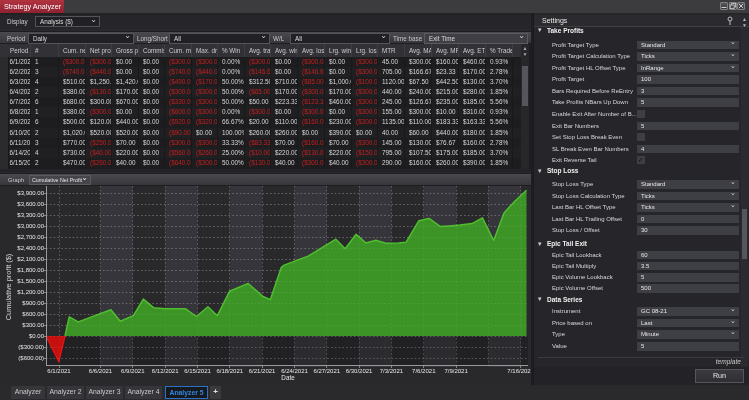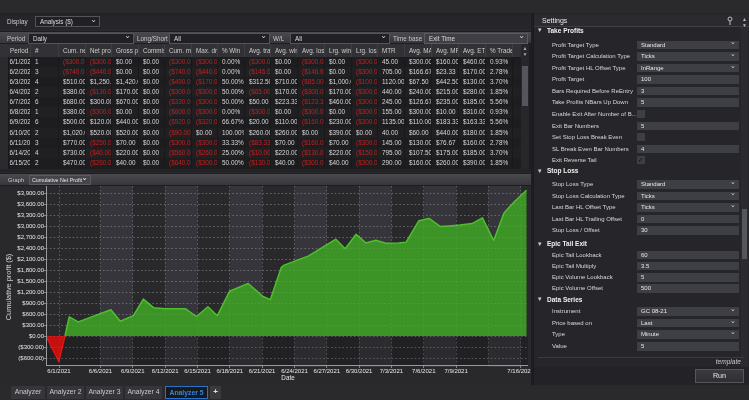--- a/index.html
+++ b/index.html
@@ -50,20 +50,39 @@
 #template { position:absolute; right:8px; top:345px; color:#c8c8c8; font-size:6.6px; font-style:italic; }
 #runstrip { position:absolute; left:0; top:353.5px; width:216px; height:18.5px; background:#232327; }
 #runbtn { position:absolute; left:161px; top:355.5px; width:49px; height:14px; background:linear-gradient(#3a3a3f,#2e2e33); border:1px solid #55555b; color:#e8e8e8; font-size:7.2px; text-align:center; line-height:12.5px; }
 #tabs { position:absolute; left:0; top:385px; width:749px; height:15px; background:#2a2a2d; }
 .tab { position:absolute; top:1px; height:12.5px; background:#36363a; color:#c9c9c9; font-size:6.8px; text-align:center; line-height:12.5px; }
 #tab5 { background:#17191d; border:1px solid #2a72c8; color:#2f86e0; font-weight:bold; }
 #plustab { position:absolute; top:1px; height:12.5px; width:11px; background:#3a3a3d; color:#e5e5e5; font-size:8px; font-weight:bold; text-align:center; line-height:12px; }
 </style></head>
 <body>
 <div id="app">
+  <div id="titlebar">
+      <div id="redtab">Strategy Analyzer</div>
+<div class="wbtn" style="left:720px">
+        <svg width="8" height="8">
+          <line x1="1.5" y1="5.5" x2="6.5" y2="5.5" stroke="#cfcfcf" stroke-width="1"></line>
+        </svg>
+      </div>
+<div class="wbtn" style="left:728.7px">
+        <svg width="8" height="8">
+          <rect x="2.6" y="1.4" width="4" height="3.6" fill="none" stroke="#c8c8c8" stroke-width="0.8"></rect>
+          <rect x="1.2" y="3" width="4" height="3.6" fill="#4a4a4a" stroke="#c8c8c8" stroke-width="0.8"></rect>
+        </svg>
+      </div>
+<div class="wbtn" style="left:737.4px">
+        <svg width="8" height="8">
+          <path d="M1.8 1.8 L6.2 6.2 M6.2 1.8 L1.8 6.2" stroke="#cfcfcf" stroke-width="1"></path>
+        </svg>
+      </div>
+</div>
   <div id="left">
     <div id="disptop"></div>
       <div id="dispband"></div>
       <div id="disprow">
       <div class="lab" style="left:7px;top:2px">Display</div>
       <div class="dd" style="left:35px;top:0;width:65px">Analysis ($)<span class="chev">⌄</span></div>
     </div>
     <div id="toolbar">
       <div class="lab" style="left:7px;top:3px">Period</div>
       <div class="dd" style="left:28px;top:1px;width:106px">Daily<span class="chev">⌄</span></div>

